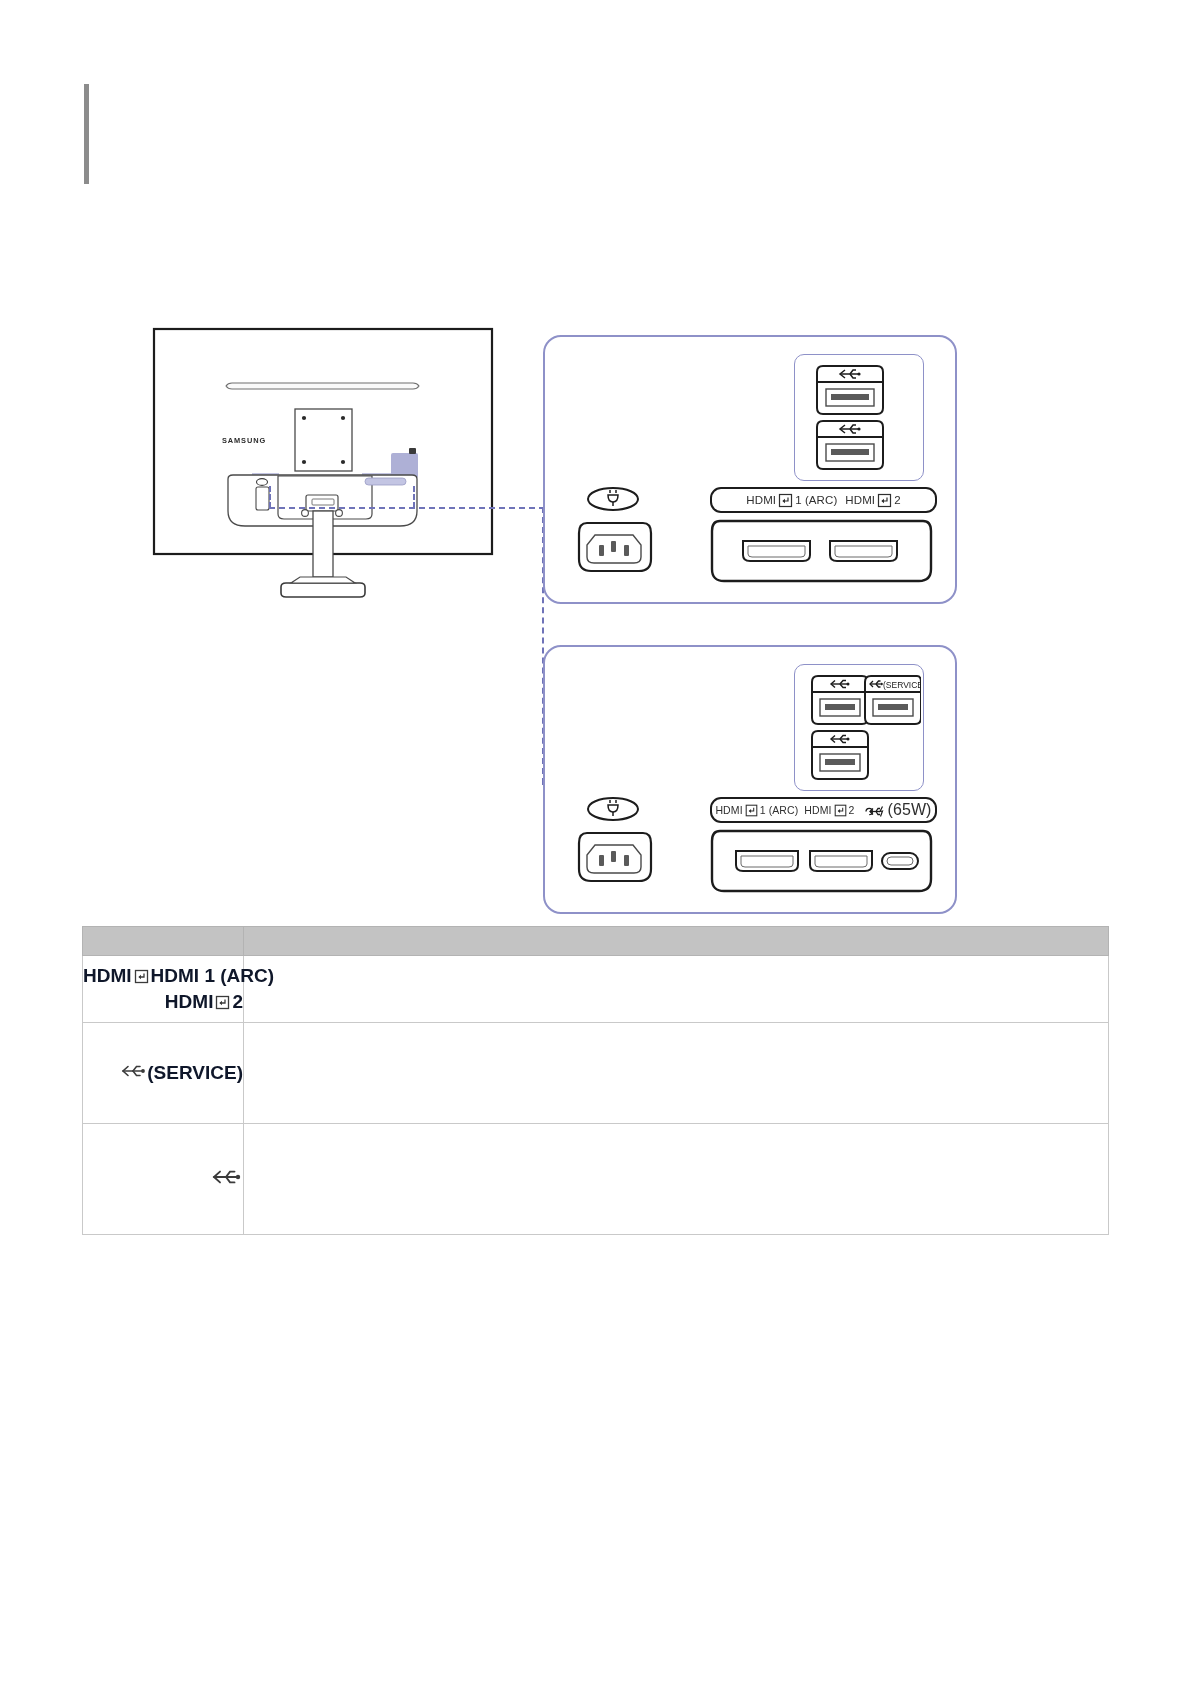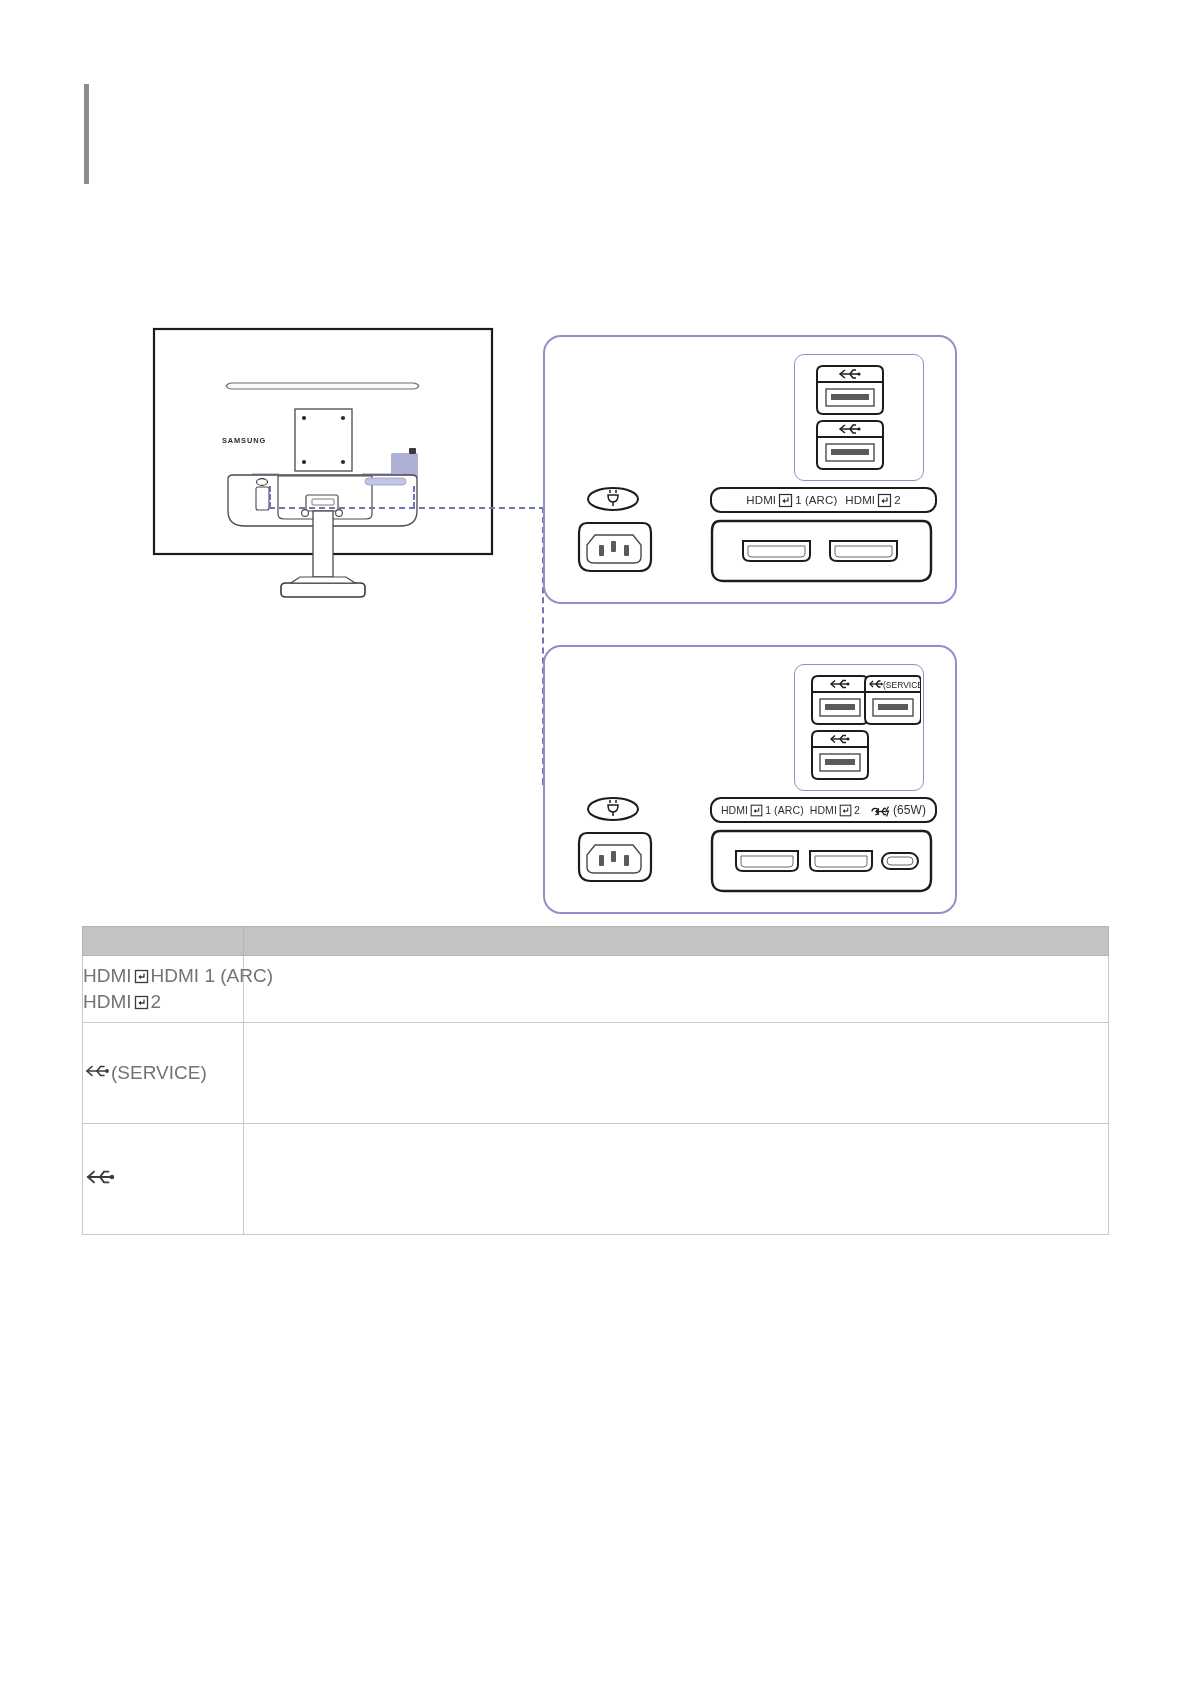--- a/index.html
+++ b/index.html
@@ -44,22 +44,22 @@
   .spec-table{
     position:absolute;left:82px;top:926px;width:1027px;
     border-collapse:collapse;table-layout:fixed;
   }
   .spec-table th,.spec-table td{
     border:1px solid #c9c9c9;vertical-align:middle;padding:0;
   }
   .spec-table thead th{background:#c3c3c3;height:28px;border-color:#b3b3b3;}
   .col-port{width:160px;}
   .cell-port{
-    text-align:left;color:#737373;
-    font-size:19px;line-height:1.35;padding:10px 6px;
+    text-align:right;color:#0f172a;
+    font-size:19px;line-height:1.35;padding:10px 6px;font-weight:bold;
   }
   .row-1 td{height:66px;}
   .row-2 td{height:100px;}
   .row-3 td{height:110px;}
 
   .hdmi-line{display:block;white-space:nowrap;}
   .hdmi-box{
     display:inline-block;width:17px;height:17px;vertical-align:-3px;
     margin:0 1px;position:relative;
   }
@@ -304,21 +304,21 @@
       <span class="hdmi-box" style="width:22px;height:13px;">
         <svg width="22" height="13" viewBox="0 0 22 13">
           <path d="M2 6.5 a3.2 3.2 0 1 1 3.2 3.2" fill="none" stroke="#1c1c1c" stroke-width="1.3"></path>
           <path d="M6 6.5 L16 6.5" stroke="#1c1c1c" stroke-width="1.3"></path>
           <path d="M9 3.5 L6 6.5 L9 9.5" fill="none" stroke="#1c1c1c" stroke-width="1.3"></path>
           <path d="M12 6.5 L14 3.5 L16 3.5" fill="none" stroke="#1c1c1c" stroke-width="1.3"></path>
           <path d="M12 6.5 L14 9.5 L16 9.5" fill="none" stroke="#1c1c1c" stroke-width="1.3"></path>
           <path d="M18.5 1.5 L16 6.5 L18.5 6 L16.5 11.5" fill="none" stroke="#1c1c1c" stroke-width="1.2"></path>
         </svg>
       </span>
-      <span class="port-label" style="position:static;font-size:12px;">(65W)</span>
+      <span class="port-label" style="position:static;font-size:16px;">(65W)</span>
     </div>
 
     <div style="position:absolute;left:165px;top:180px;">
       <svg width="223" height="68" viewBox="0 0 223 68">
         <path d="M10 4 L213 4 Q221 4 221 14 L221 52 Q221 64 209 64 L14 64 Q2 64 2 52 L2 14 Q2 4 10 4 Z" fill="#fff" stroke="#1c1c1c" stroke-width="2.4"></path>
         <path d="M26 24 L88 24 L88 38 Q88 44 81 44 L33 44 Q26 44 26 38 Z" fill="#fff" stroke="#1c1c1c" stroke-width="2"></path>
         <path d="M31 29 L83 29 L83 37 Q83 40 79 40 L35 40 Q31 40 31 37 Z" fill="#fff" stroke="#6a6a6a" stroke-width="1"></path>
         <path d="M100 24 L162 24 L162 38 Q162 44 155 44 L107 44 Q100 44 100 38 Z" fill="#fff" stroke="#1c1c1c" stroke-width="2"></path>
         <path d="M105 29 L157 29 L157 37 Q157 40 153 40 L109 40 Q105 40 105 37 Z" fill="#fff" stroke="#6a6a6a" stroke-width="1"></path>
         <rect x="172" y="26" width="36" height="16" rx="8" fill="#fff" stroke="#1c1c1c" stroke-width="2"></rect>

